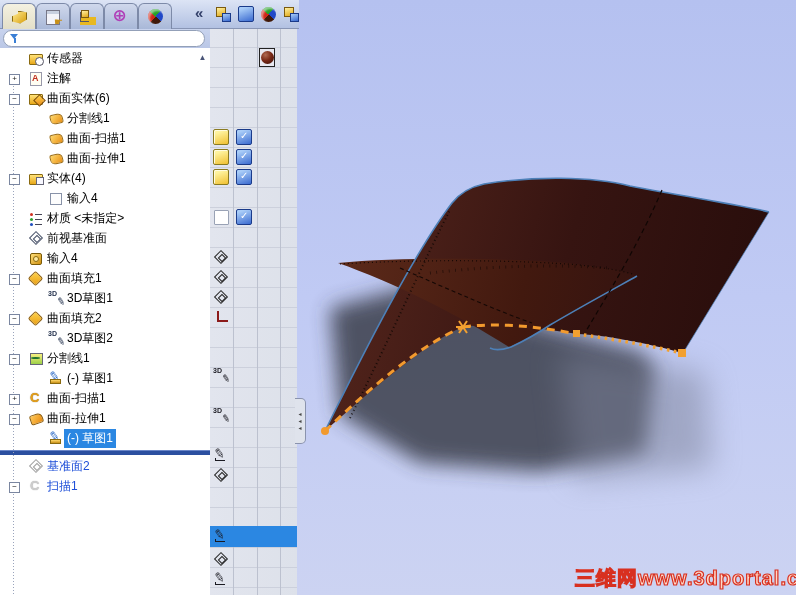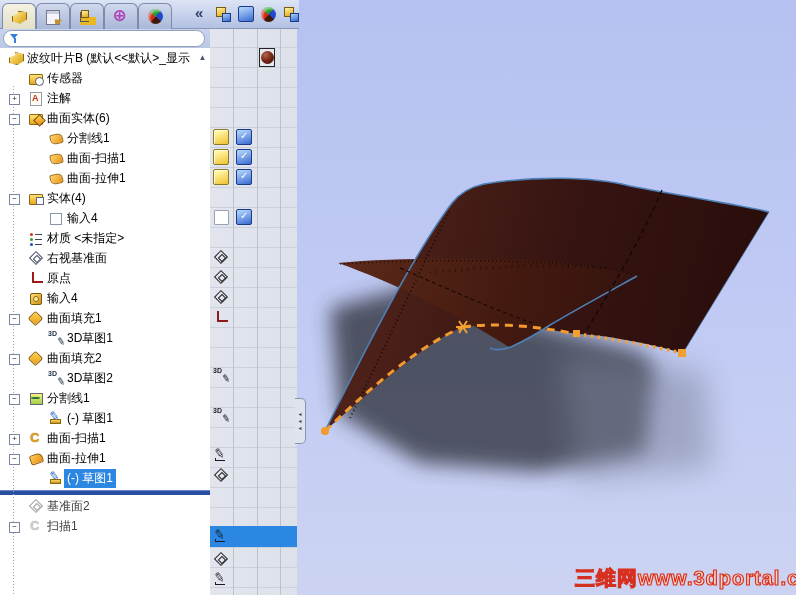--- a/index.html
+++ b/index.html
@@ -31,21 +31,21 @@
     border-right:4.5px solid transparent;border-top:5px solid #3a7fd5;}
   #funnel::after{content:"";position:absolute;left:3.5px;top:4px;width:2px;height:5px;background:#3a7fd5;}
   #filterinput{border:none;outline:none;flex:1;height:12px;font-size:10px;background:transparent;}
   #scrollup{position:absolute;right:2px;top:24px;width:11px;height:11px;color:#4a5578;
     font-size:8px;line-height:11px;text-align:center;cursor:pointer;}
   #tree{position:absolute;left:0;top:20px;width:210px;}
   #mainguide{position:absolute;left:13px;top:38px;width:1px;height:546px;
     background:repeating-linear-gradient(180deg,#9aa4bc 0 1px,transparent 1px 3px);}
   .row{position:relative;height:20px;display:flex;align-items:center;white-space:nowrap;}
   .lbl{padding:1px 3px;color:#000;}
-  .row.gray .lbl{color:#404040;}
+  .row.gray .lbl{color:#1d4ed8;}
   .row.gray .ic{filter:grayscale(1);opacity:.55;}
   .lbl.sel{background:#2b87e2;color:#fff;}
   .exp{position:absolute;left:9px;top:6px;width:9px;height:9px;background:#fff;
     border:1px solid #7a86a0;font-size:8px;line-height:7px;text-align:center;color:#222;cursor:pointer;}
   .rollback{height:4px;background:#2b4fa0;border-top:1px solid #6a86c8;margin:2px 0 1px 0;}
   
   #dpane{position:absolute;left:210px;top:28px;width:87px;height:567px;
     background:
       repeating-linear-gradient(180deg,transparent 0 19px,#ccd0dc 19px 20px),
       linear-gradient(90deg,#e2e5ee,#dde1ea);
@@ -189,25 +189,20 @@
 
 <div id="panel">
   <div id="filterrow">
     <div id="filterpill">
       <span id="funnel"></span>
       <input id="filterinput" type="text" style="">
     </div>
   </div>
   <div id="tree">
     <div id="mainguide"></div>
-  <div class="row">
-        <span style="display: inline-block; width: 8px;"></span>
-        <span class="ic ic-part"></span>
-        <span class="lbl">波纹叶片B  (默认&lt;&lt;默认&gt;_显示</span>
-      </div>
       <div class="row">
         <span style="display: inline-block; width: 28px;"></span>
         <span class="ic ic-folder ic-sensors"></span>
         <span class="lbl">传感器</span>
       </div>
       <div class="row">
         <span class="exp">+</span>
         <span style="display: inline-block; width: 28px;"></span>
         <span class="ic ic-annot"></span>
         <span class="lbl">注解</span>
@@ -245,26 +240,21 @@
         <span class="lbl">输入4</span>
       </div>
       <div class="row">
         <span style="display: inline-block; width: 28px;"></span>
         <span class="ic ic-material"></span>
         <span class="lbl">材质 &lt;未指定&gt;</span>
       </div>
       <div class="row">
         <span style="display: inline-block; width: 28px;"></span>
         <span class="ic ic-plane"></span>
-        <span class="lbl">右视基准面</span>
-      </div>
-      <div class="row">
-        <span style="display: inline-block; width: 28px;"></span>
-        <span class="ic ic-origin"></span>
-        <span class="lbl">原点</span>
+        <span class="lbl">前视基准面</span>
       </div>
       <div class="row">
         <span style="display: inline-block; width: 28px;"></span>
         <span class="ic ic-import"></span>
         <span class="lbl">输入4</span>
       </div>
       <div class="row">
         <span class="exp">−</span>
         <span style="display: inline-block; width: 28px;"></span>
         <span class="ic ic-fill"></span>

